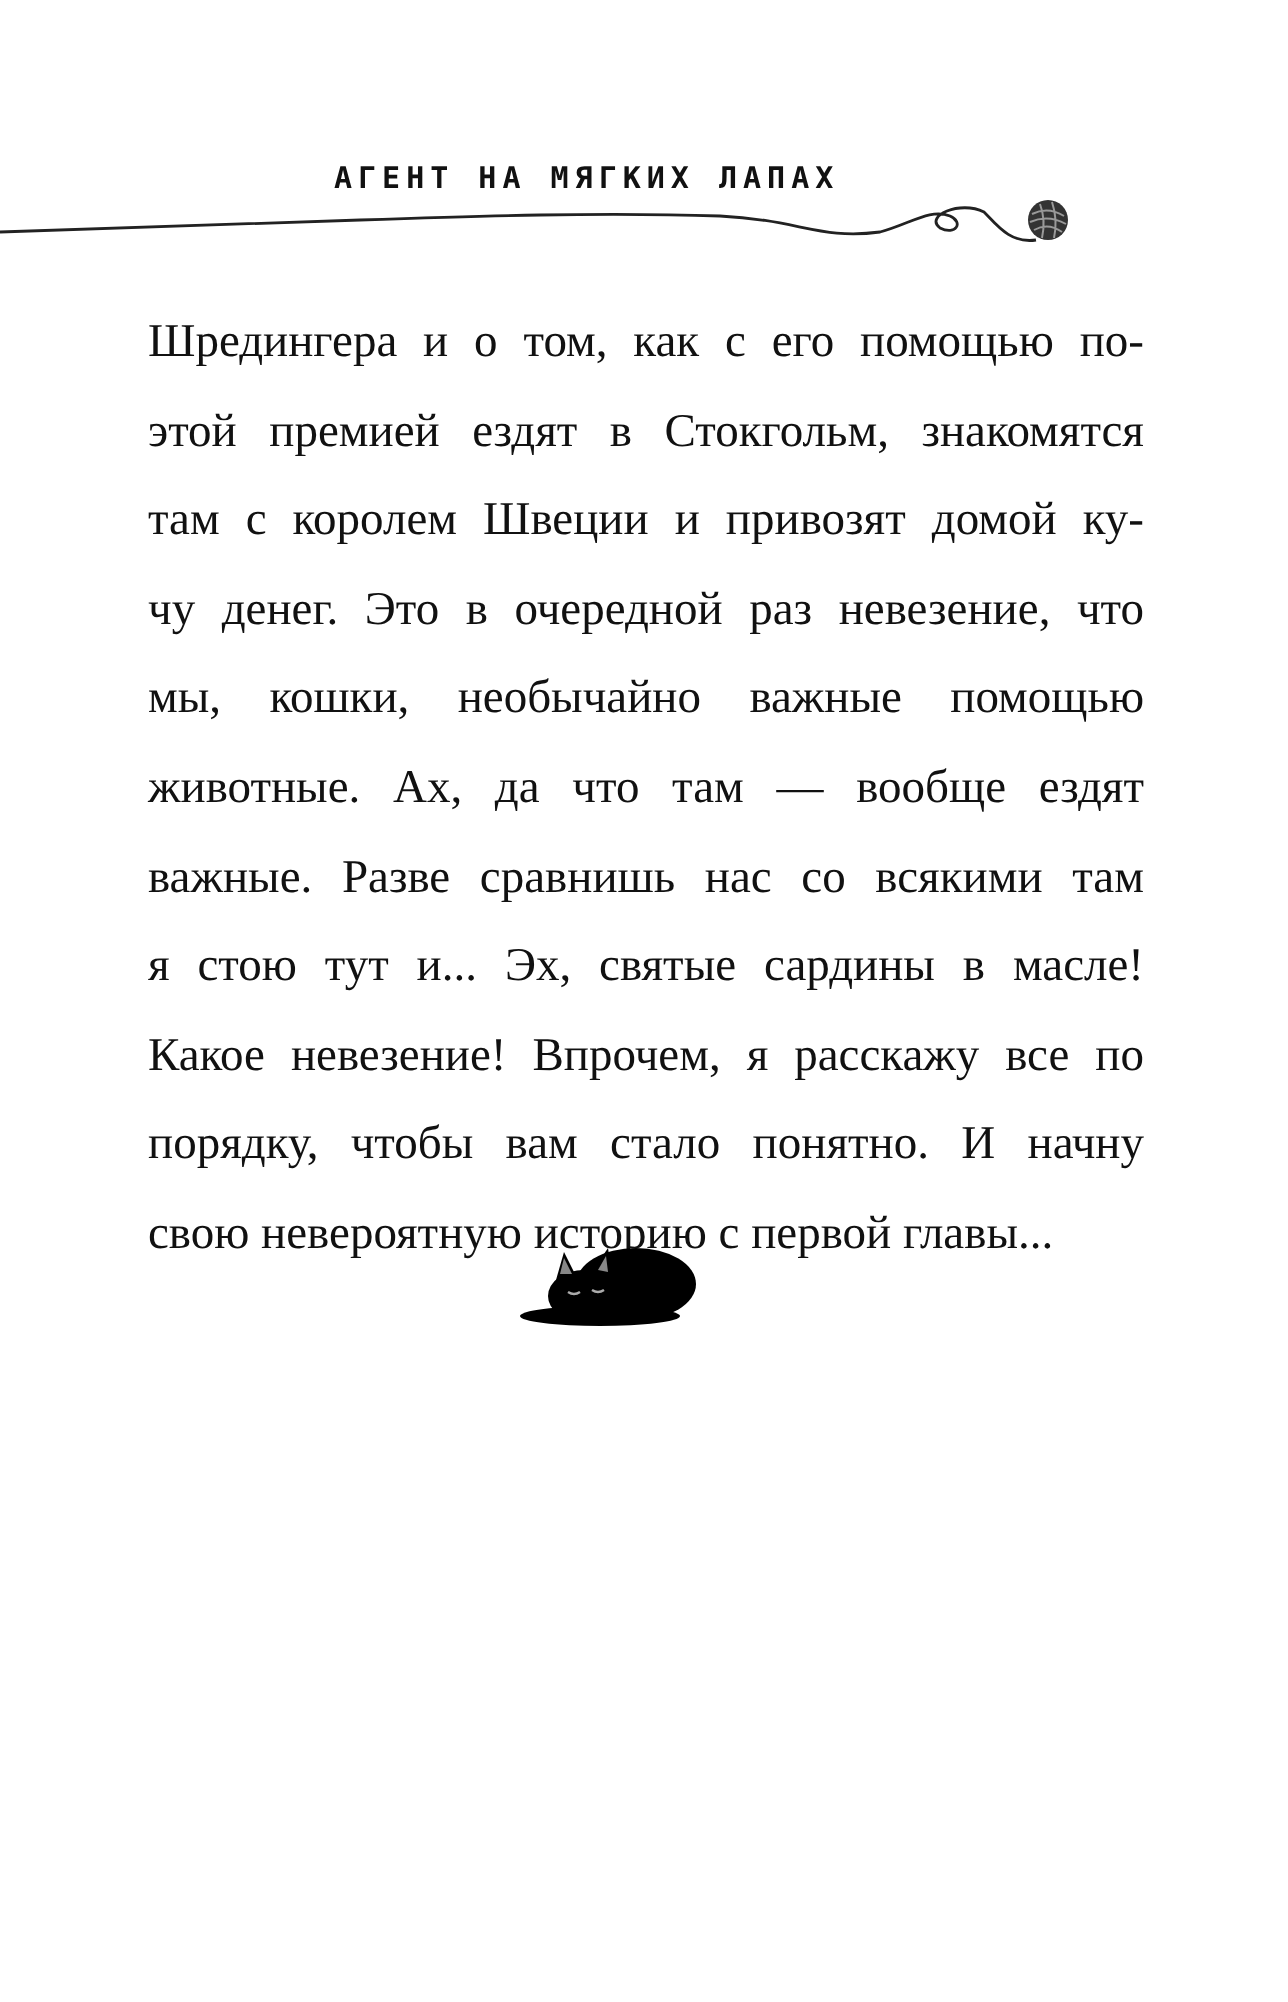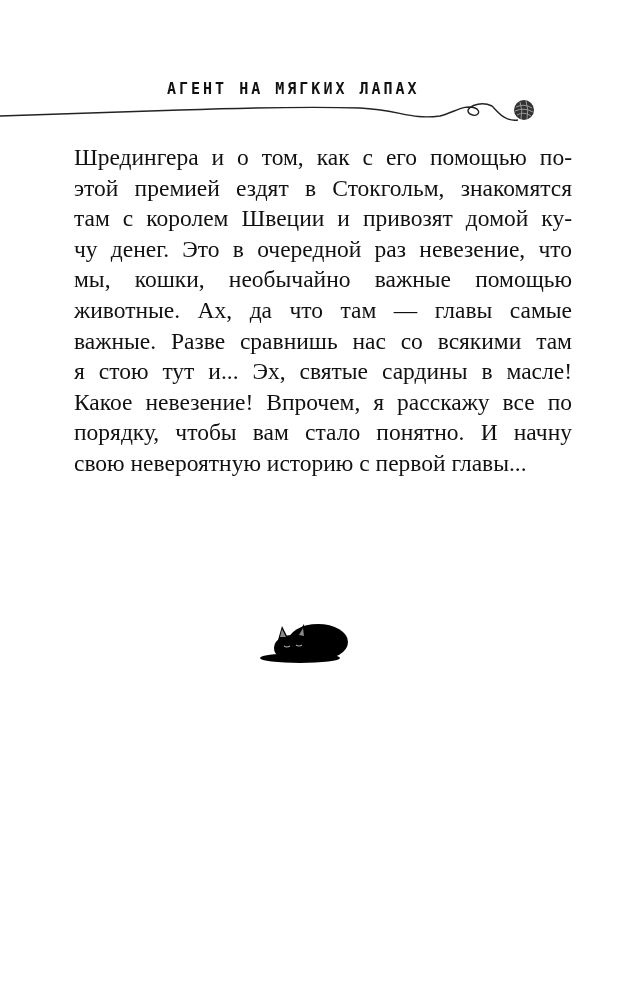--- a/index.html
+++ b/index.html
@@ -13,21 +13,21 @@
     font-size: 15px; font-weight: bold; letter-spacing: 3px;
     color: #111; text-transform: uppercase;
   }
   .header-string { position: absolute; left: 0; top: 0; }
   .body-text {
     position: absolute; left: 74px; top: 142px; width: 498px;
     font-family: "Liberation Serif", serif;
     font-size: 23.5px; line-height: 30.6px; color: #111;
     text-align: justify;
   }
-  .line { display: block; text-align: justify; text-align-last: justify; white-space: nowrap; }
+  .line { display: block; text-align: justify; text-align-last: justify; white-space: nowrap; margin-top: 14px; }
   .line.last { text-align-last: left; }
   .cat { position: absolute; left: 258px; top: 612px; }
 </style>
 </head>
 <body>
 
 <div class="header">
   <svg class="header-string" width="644" height="50" viewBox="0 0 644 50">
     <path d="M0 38 C 60 36, 120 34, 180 32 C 240 30, 300 28, 360 30 C 400 32, 410 42, 440 38 C 455 34, 465 26, 475 30 C 482 33, 478 40, 470 36 C 462 30, 480 22, 492 28 C 498 34, 505 44, 518 42" fill="none" stroke="#222" stroke-width="1.4"></path>
   </svg>
@@ -37,21 +37,21 @@
   </svg>
   <div class="header-title">Агент на мягких лапах</div>
 </div>
 
 <div class="body-text">
   <span class="line">Шредингера и о том, как с его помощью по-</span>
   <span class="line">этой премией ездят в Стокгольм, знакомятся</span>
   <span class="line">там с королем Швеции и привозят домой ку-</span>
   <span class="line">чу денег. Это в очередной раз невезение, что</span>
   <span class="line">мы, кошки, необычайно важные помощью</span>
-  <span class="line">животные. Ах, да что там — главы самые</span>
+  <span class="line">животные. Ах, да что там — вообще ездят</span>
   <span class="line">важные. Разве сравнишь нас со всякими там</span>
   <span class="line">я стою тут и... Эх, святые сардины в масле!</span>
   <span class="line">Какое невезение! Впрочем, я расскажу все по</span>
   <span class="line">порядку, чтобы вам стало понятно. И начну</span>
   <span class="line last">свою невероятную историю с первой главы...</span>
 </div>
 
 <svg class="cat" width="96" height="52" viewBox="0 0 96 52">
   <ellipse cx="60" cy="30" rx="30" ry="18" fill="#000"></ellipse>
   <ellipse cx="34" cy="36" rx="18" ry="13" fill="#000"></ellipse>

